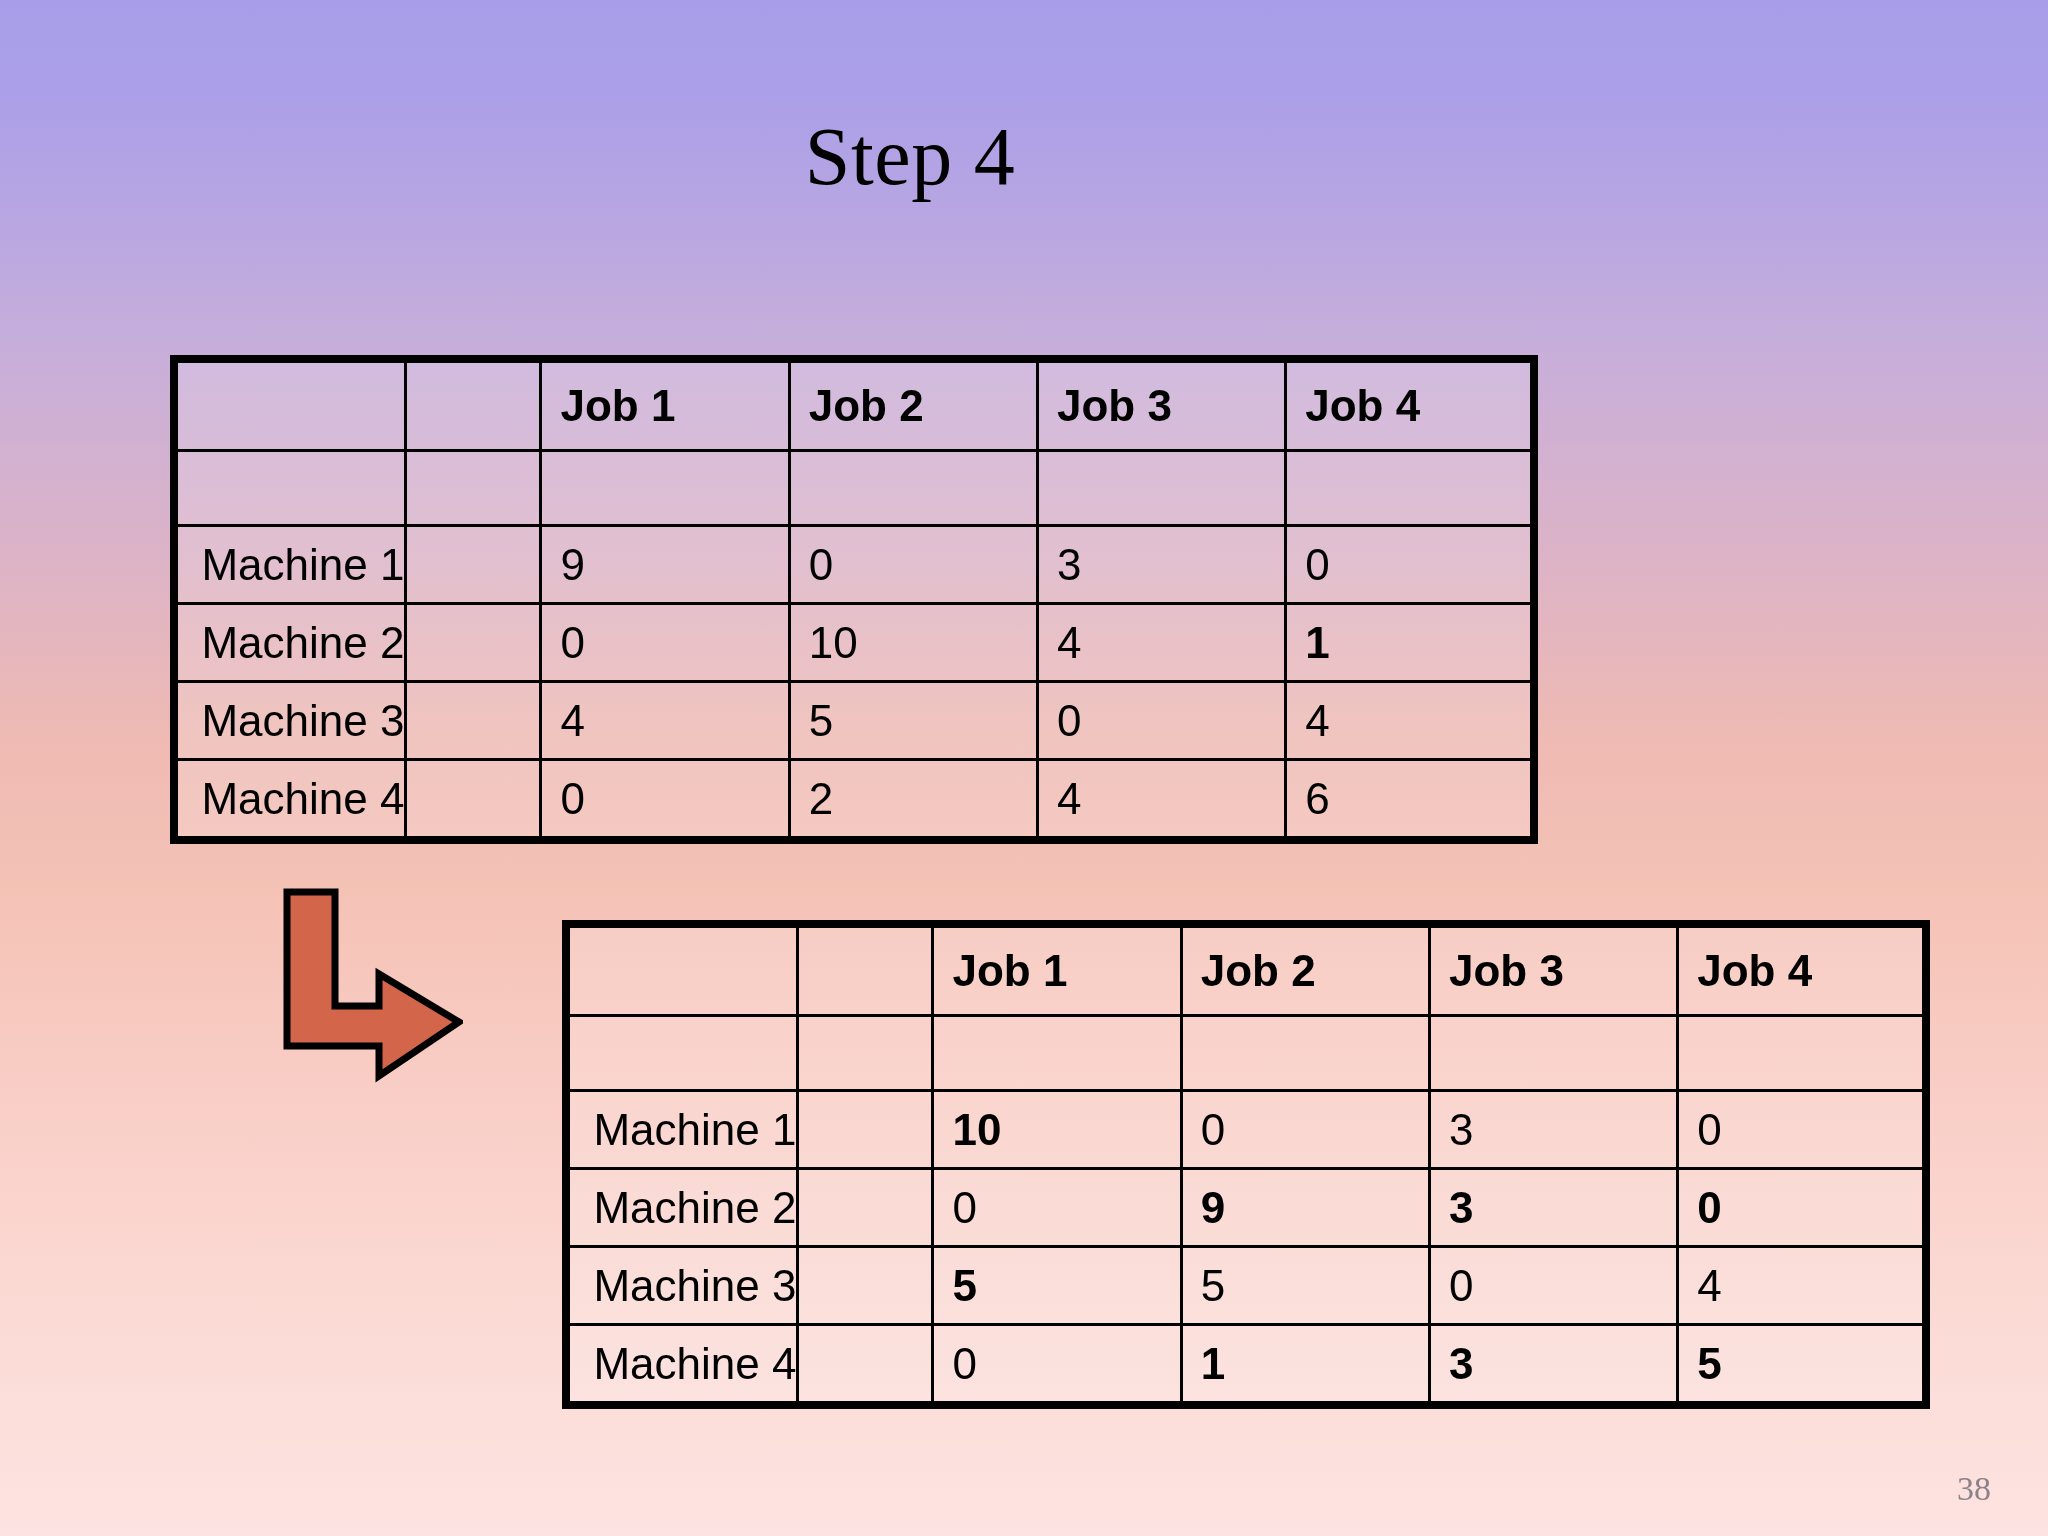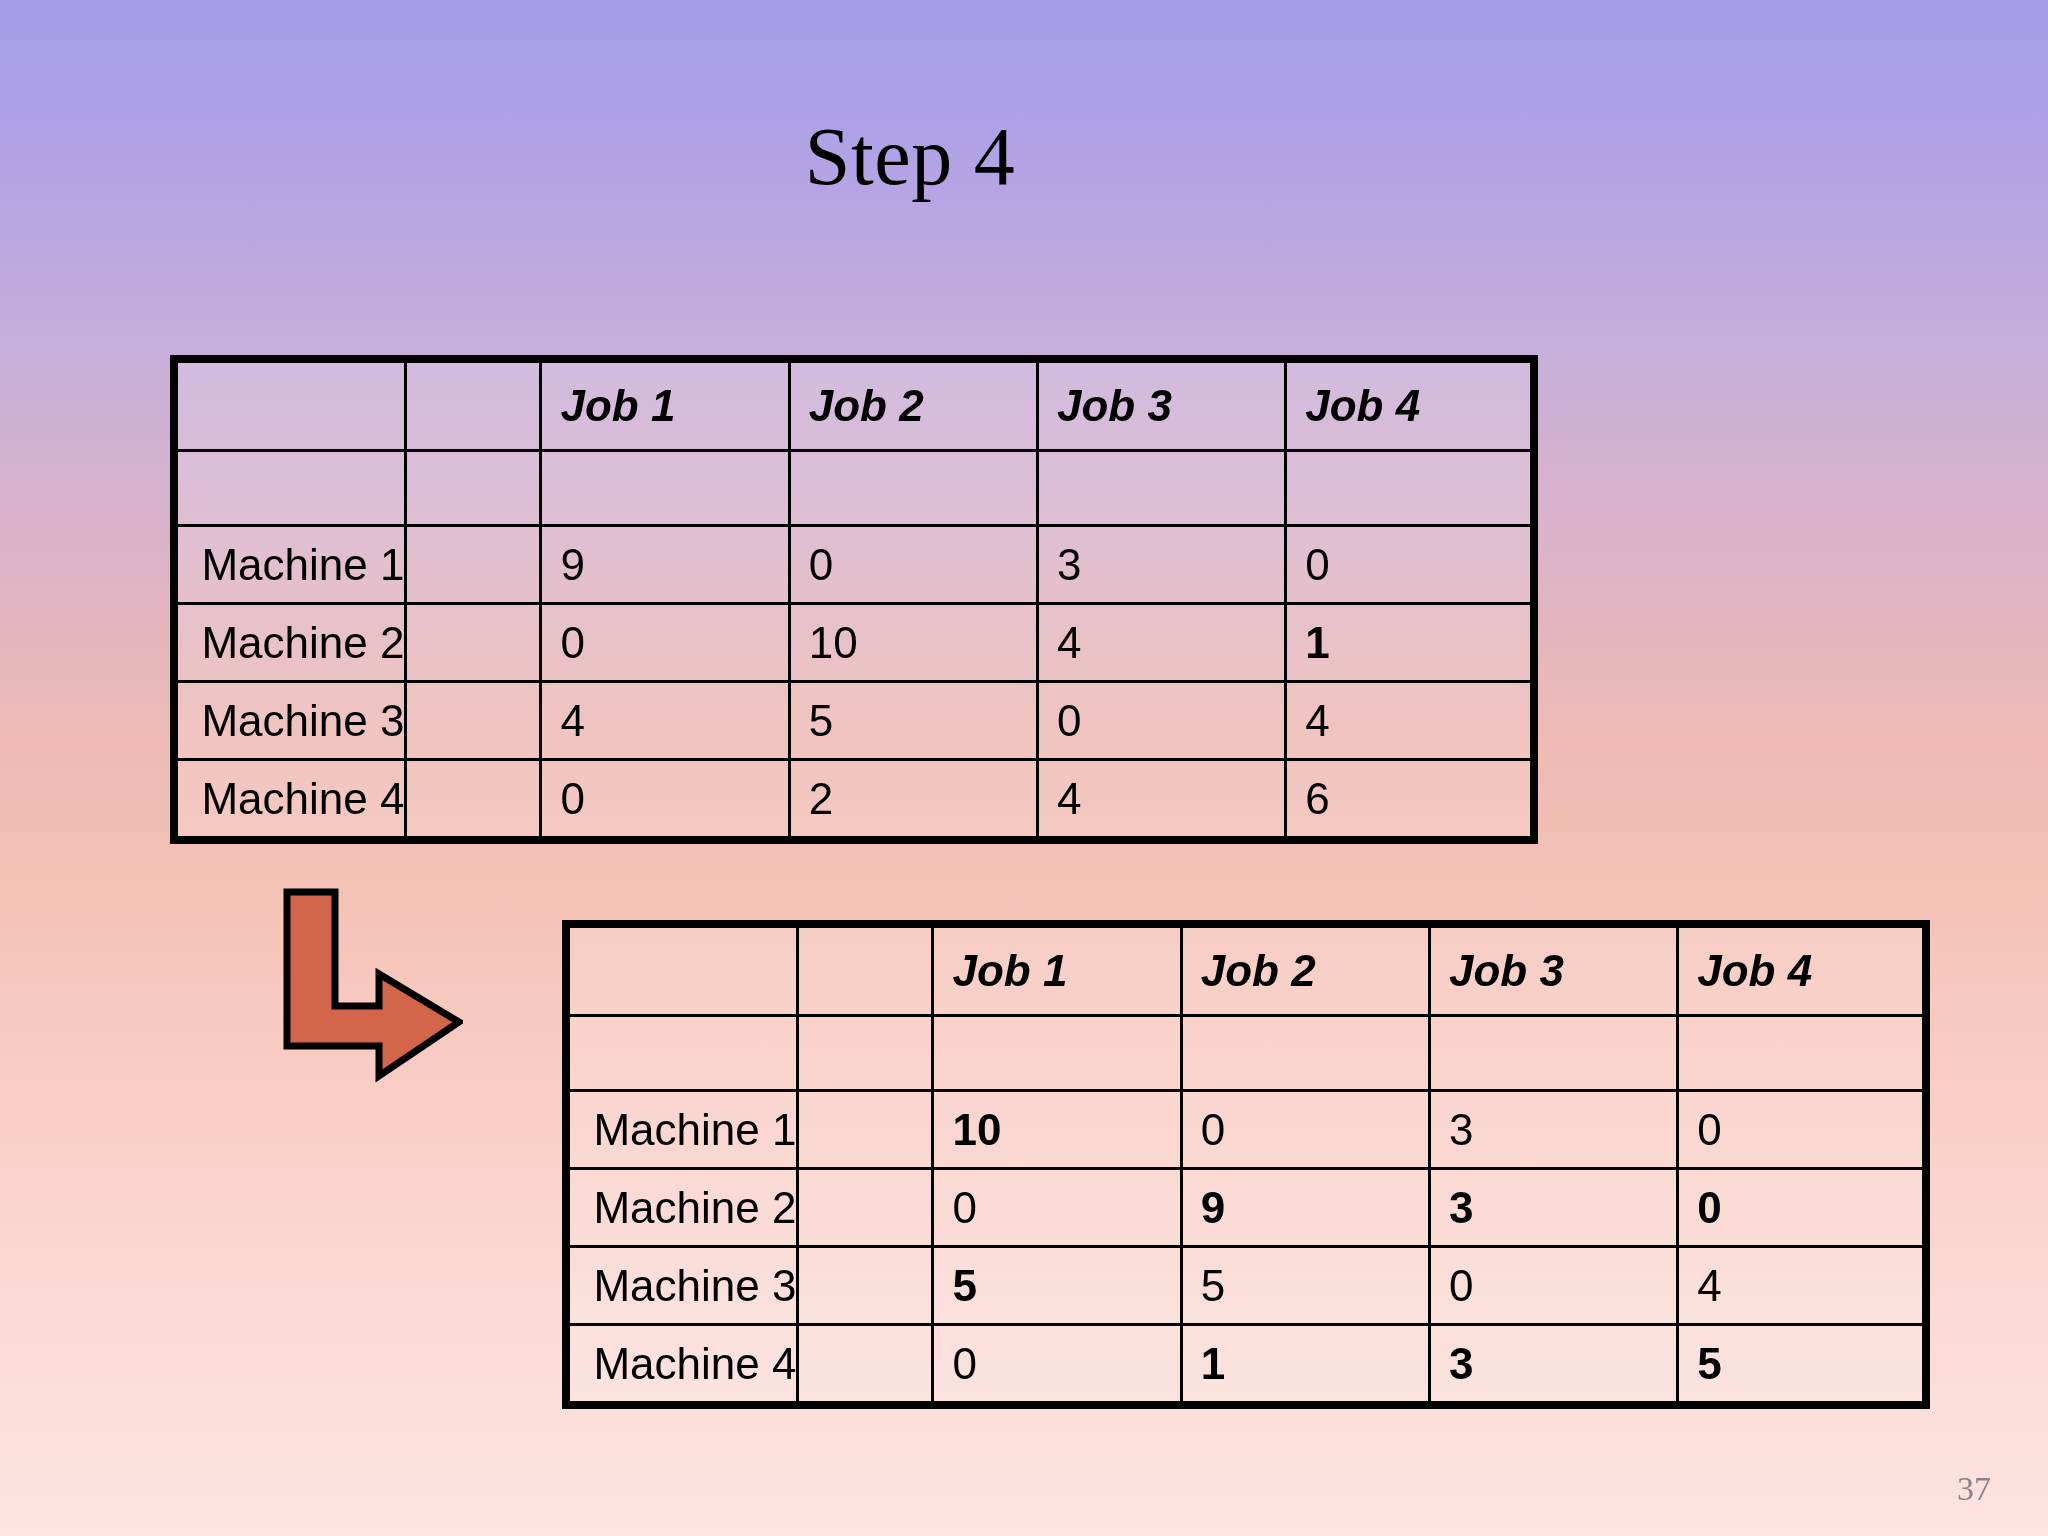--- a/index.html
+++ b/index.html
@@ -60,21 +60,21 @@
     padding: 0 0 0 18px;
     font-family: "Liberation Sans", sans-serif;
     font-size: 44px;
     color: #000000;
     vertical-align: middle;
     white-space: nowrap;
   }
   .grid td.hdr {
     font-weight: bold;
   }
-  .grid tr.hdr-row td { height: 86px; font-style: italic; }
+  .grid tr.hdr-row td { height: 86px; }
   .grid tr.spacer-row td { height: 72px; }
   .grid tr.data-row td { height: 75px; }
 
   .c-label  { color: #000000; text-align: right; }
   .c-cyan   { color: #29a9e0; font-weight: bold; }
   .c-green  { color: #0ca87a; font-weight: bold; }
   .c-olive  { color: #8a7718; font-weight: bold; }
 
   
   #table1 { left: 170px; top: 355px; width: 1368px; }
@@ -235,15 +235,15 @@
         <td class="c-label">Machine 4</td>
         <td></td>
         <td>0</td>
         <td class="c-olive">1</td>
         <td class="c-olive">3</td>
         <td class="c-olive">5</td>
       </tr>
     </tbody>
   </table>
 
-  <div id="pagenum">37</div>
+  <div id="pagenum">38</div>
 
 </div>
 
 </body></html>

